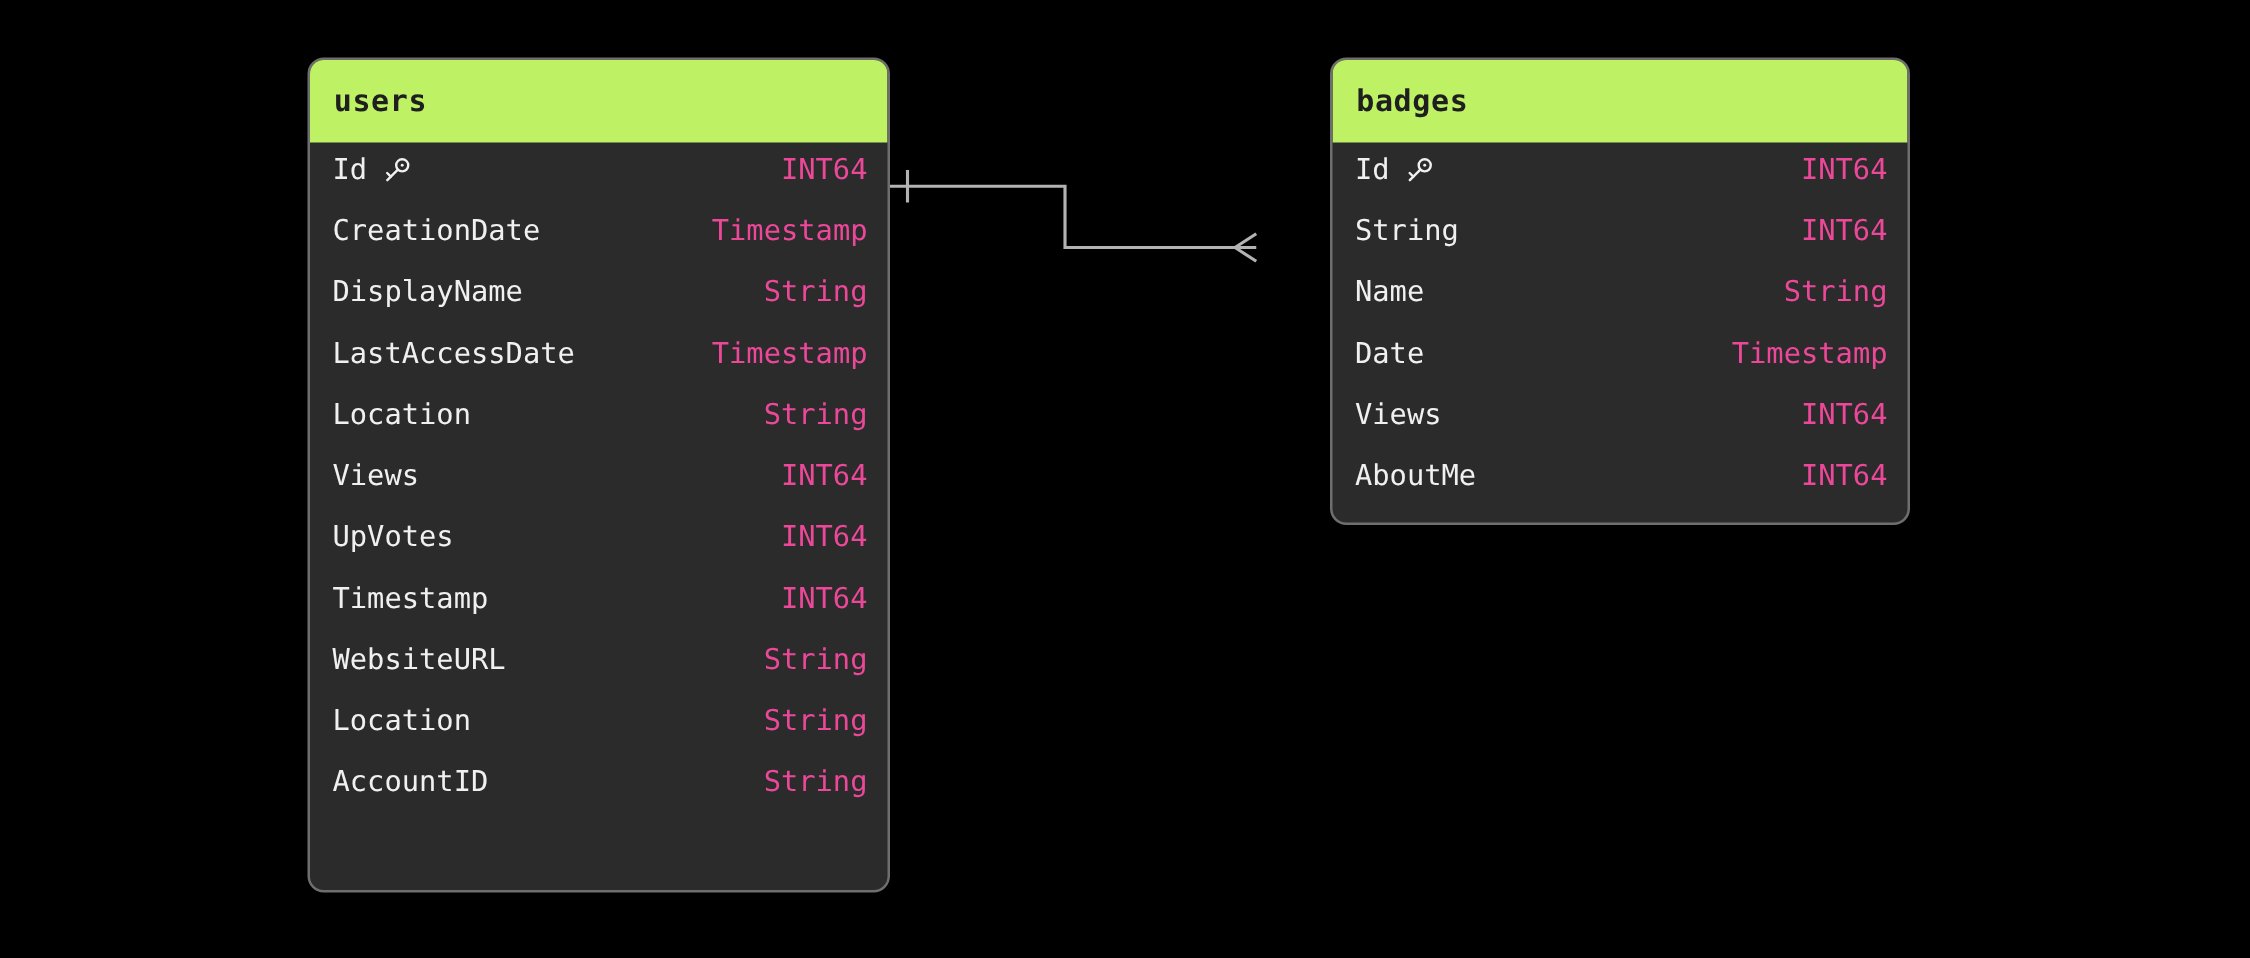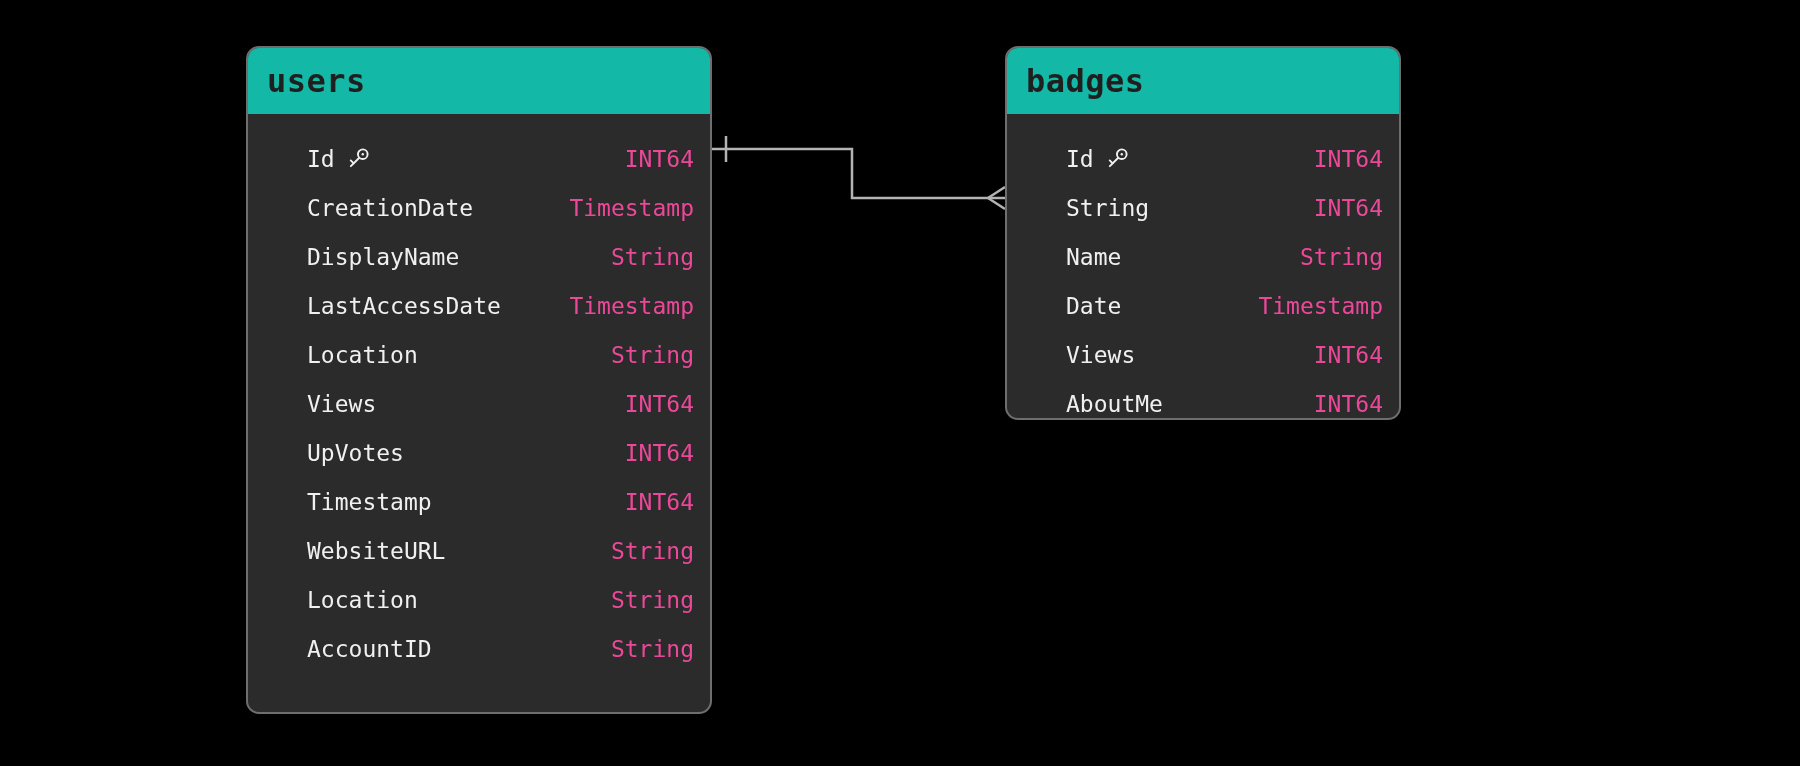--- a/index.html
+++ b/index.html
@@ -24,41 +24,40 @@
   }
   .er-table {
     position: absolute;
     box-sizing: border-box;
     background: #2b2b2b;
     border: 2.5px solid #6e6e6e;
     border-radius: 13px;
     overflow: hidden;
   }
   .er-table.users  { left: 246px; top: 46px;  width: 466px; height: 668px; }
-  .er-table.badges { left: 1005px; top: 46px; width: 396px; height: 374px; }
+  .er-table.badges { left: 1064px; top: 46px; width: 464px; height: 374px; }
   .thead {
     height: 66px;
-    background: #14b8a6;
+    background: #bef264;
     display: flex;
     align-items: center;
     padding-left: 19px;
-    font-size: 32px;
+    font-size: 24px;
     font-weight: 700;
     color: #1f1f1f;
     letter-spacing: 0.5px;
   }
   .tbody {
     padding-top: 9px;
   }
   .row {
     height: 49px;
     display: flex;
-    align-items: flex-end;
+    align-items: flex-start;
     padding: 0 16px 0 18px;
-    margin-left: 41px;
   }
   .fname {
     font-size: 23px;
     color: #f0f0f0;
     white-space: pre;
   }
   .key-icon {
     width: 27px;
     height: 27px;
     margin-left: 10px;

